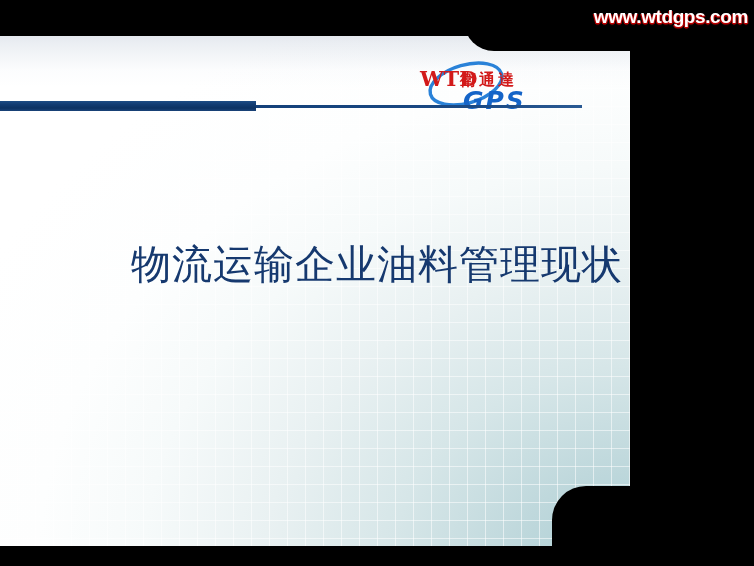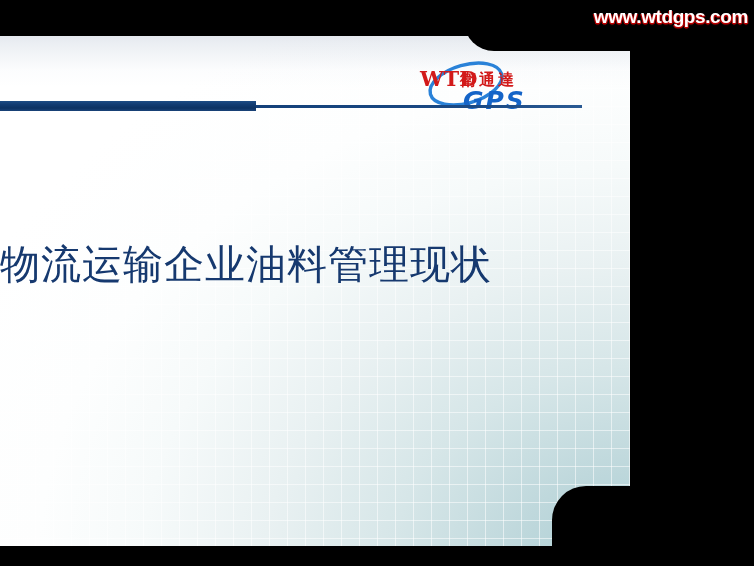--- a/index.html
+++ b/index.html
@@ -149,20 +149,21 @@
     height: 3px;
     background: linear-gradient(to right, #134079 0%, #1b4a85 70%, #2a5a93 100%);
   }
 
   
   #title {
     position: absolute;
     left: 0;
     top: 222px;
     width: 754px;
+    text-align: center;
     font-family: "DejaVu Serif", "Liberation Serif", serif;
     font-size: 40px;
     line-height: 1.25;
     letter-spacing: 1px;
     color: #16396f;
     white-space: nowrap;
   }
 </style>
 </head>
 <body>

